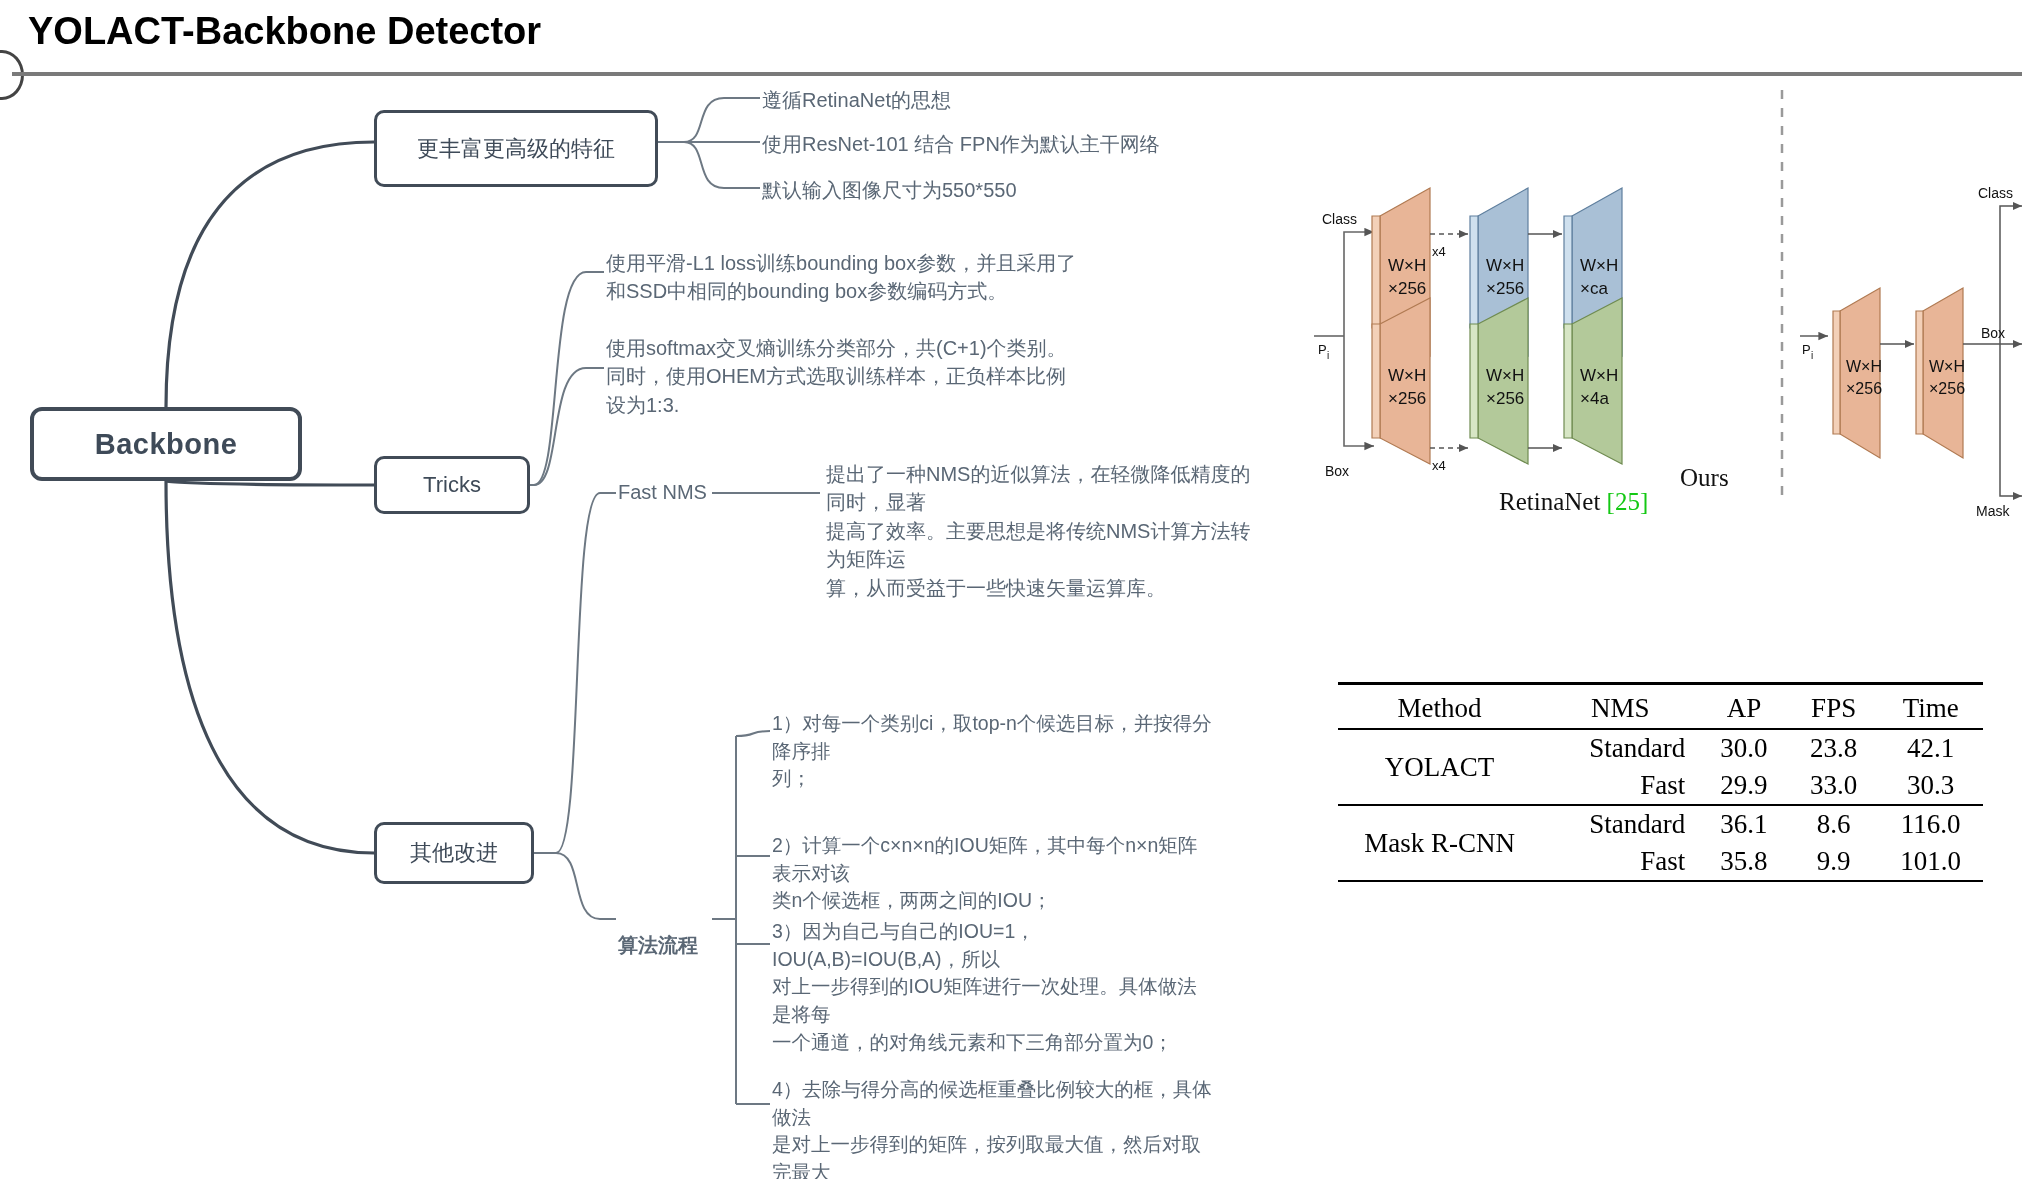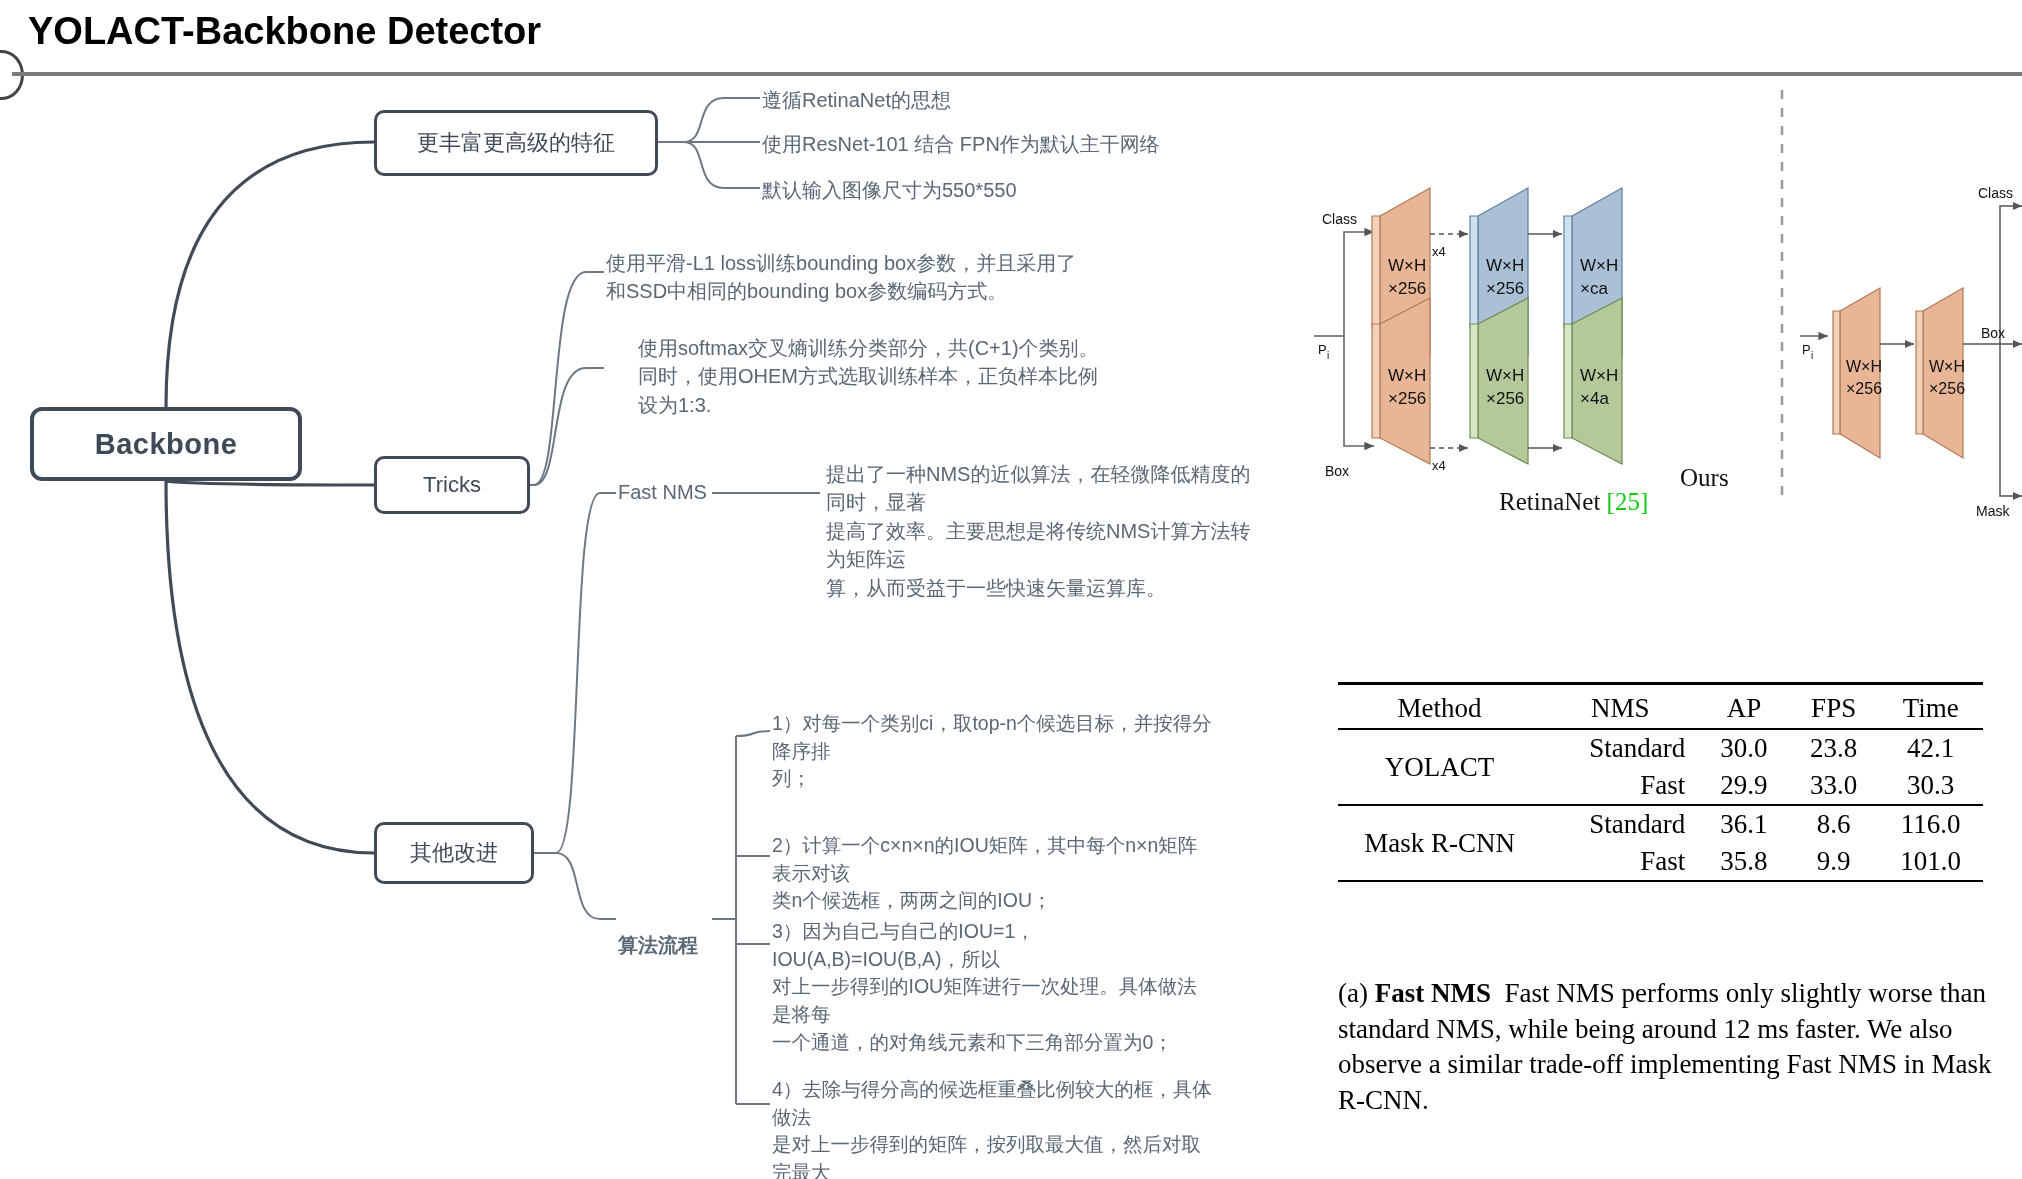--- a/index.html
+++ b/index.html
@@ -43,21 +43,21 @@
     box-sizing:border-box;
   }
   .node-root{
     left:30px;top:331px;width:272px;height:74px;
     font-size:29px;font-weight:bold;letter-spacing:.5px;
     border-width:4px;border-radius:12px;
   }
   .node-l1{
     font-size:22px;
   }
-  .node-feat{left:374px;top:34px;width:284px;height:66px;}
+  .node-feat{left:374px;top:34px;width:284px;height:77px;}
   .node-tricks{left:374px;top:380px;width:156px;height:58px;}
   .node-other{left:374px;top:746px;width:160px;height:62px;}
 
   .leaf{
     position:absolute;
     color:#5a6775;
     font-size:20px;
     line-height:1.42;
     white-space:pre-line;
   }
@@ -174,21 +174,21 @@
     </div>
     <div class="leaf" style="left:762px;top:10px;width:520px;">遵循RetinaNet的思想</div>
     <div class="leaf" style="left:762px;top:54px;width:520px;">使用ResNet-101 结合 FPN作为默认主干网络</div>
     <div class="leaf" style="left:762px;top:100px;width:520px;">默认输入图像尺寸为550*550</div>
 
     <div class="node node-l1 node-tricks">
       <span>Tricks</span>
     </div>
     <div class="leaf" style="left:606px;top:173px;width:620px;">使用平滑-L1 loss训练bounding box参数，并且采用了
 和SSD中相同的bounding box参数编码方式。</div>
-    <div class="leaf" style="left:606px;top:258px;width:620px;margin-left:32px;">使用softmax交叉熵训练分类部分，共(C+1)个类别。
+    <div class="leaf" style="left:606px;top:258px;width:620px;">使用softmax交叉熵训练分类部分，共(C+1)个类别。
 同时，使用OHEM方式选取训练样本，正负样本比例
 设为1:3.</div>
 
     <div class="node node-l1 node-other">
       <span>其他改进</span>
     </div>
 
     <div class="sublabel" style="left:618px;top:405px;">Fast NMS</div>
     <div class="leaf" style="left:826px;top:384px;width:440px;">提出了一种NMS的近似算法，在轻微降低精度的同时，显著
 提高了效率。主要思想是将传统NMS计算方法转为矩阵运
@@ -363,19 +363,15 @@
           <td>35.8</td>
           <td class="b">9.9</td>
           <td class="b">101.0</td>
         </tr>
         <tr class="rule-thin">
             <td colspan="5" style="padding:0;height:0;"></td>
           </tr>
       </tbody>
     </table>
 
-    <div class="tbl-caption">
-      <span>(a)</span>
-      <b>Fast NMS</b>&nbsp;&nbsp;<span>Fast NMS performs only slightly worse than standard NMS, while being around 12 ms faster. We also observe a similar trade-off implementing Fast NMS in Mask R-CNN.</span>
-    </div>
 
   </div>
 </div>
 
 </body></html>

